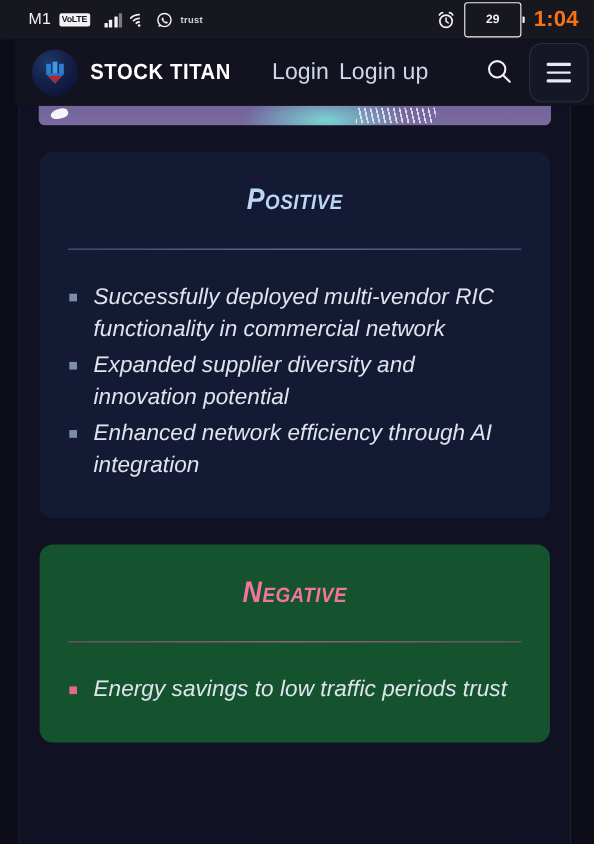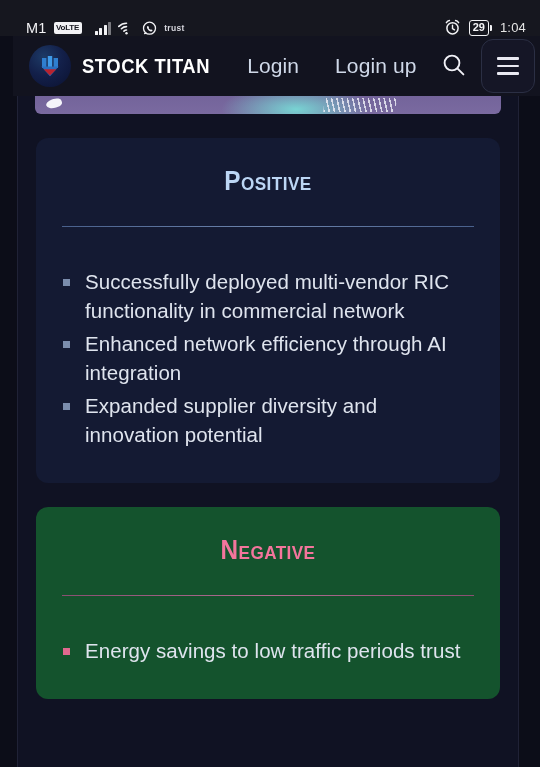--- a/index.html
+++ b/index.html
@@ -11,21 +11,21 @@
     background: #0c0d18;
     font-family: "Liberation Sans", sans-serif;
   }
 
   
   .statusbar {
     height: 36px;
     width: 100%;
     background: #16171f;
     display: flex;
-    align-items: flex-end;
+    align-items: center;
     padding: 0 14px 0 26px;
     color: #ffffff;
   }
   .sb-left { display: flex; align-items: center; gap: 7px; }
   .sb-right { display: flex; align-items: center; gap: 8px; margin-left: auto; }
   .carrier { font-size: 14.5px; letter-spacing: .2px; color: #f2f2f5; }
   .volte {
     font-size: 8px; font-weight: bold; line-height: 1;
     background: #f2f2f5; color: #16171f;
     padding: 2.5px 2.5px 2px 2.5px; border-radius: 2px;
@@ -38,25 +38,25 @@
   .bars i:nth-child(3) { height: 10px; }
   .bars i:nth-child(4) { height: 13px; opacity: .45; }
   .ico { display: inline-flex; align-items: center; }
   .trust { font-size: 8.5px; font-weight: bold; color: #d7d7de; letter-spacing: .3px; }
   .battery {
     display: inline-flex; align-items: center;
   }
   .batt-body {
     border: 1.6px solid #f2f2f5; border-radius: 3px;
     font-size: 11px; font-weight: bold; color: #f2f2f5;
-    padding: 0 3px; line-height: 13px; height: 16px;
+    padding: 0 19px; line-height: 13px; height: 32px;
     display: flex; align-items: center;
   }
   .batt-cap { width: 2px; height: 6px; background: #f2f2f5; border-radius: 0 1px 1px 0; margin-left: 1px; }
-  .clock-time { font-size: 13px; color: #e5e5e5; letter-spacing: .2px; }
+  .clock-time { font-size: 20px; color: #f97316; letter-spacing: .2px; font-weight: bold; }
 
   
   .header {
     height: 60px; width: 100%;
     background: #12131f;
     display: flex; align-items: center;
     padding: 0 18px 0 16px;
     position: relative; z-index: 5; margin-left: 13px;
   }
   .brand { display: flex; align-items: center; gap: 11px; }
@@ -66,21 +66,21 @@
     display: flex; align-items: center; justify-content: center;
     flex-shrink: 0;
   }
   .brand-name {
     color: #ffffff; font-size: 20px; font-weight: bold;
     letter-spacing: .6px;
     font-family: "Liberation Sans Narrow", "Liberation Sans", sans-serif;
     transform: scaleX(.92); transform-origin: left center;
     white-space: nowrap;
   }
-  .nav { display: flex; align-items: center; gap: 36px; margin-left: 26px; }
+  .nav { display: flex; align-items: center; gap: 9px; margin-left: 26px; }
   .nav a {
     color: #cfd8e8; font-size: 21px; text-decoration: none;
     white-space: nowrap; letter-spacing: .1px;
   }
   .header-actions { display: flex; align-items: center; gap: 8px; margin-left: auto; }
   .search-btn {
     width: 38px; height: 38px; display: flex;
     align-items: center; justify-content: center;
     background: none; border: none; cursor: pointer;
   }
@@ -142,41 +142,42 @@
     left: 62%; bottom: 2px; width: 72px; height: 14px;
     background: repeating-linear-gradient(72deg, rgba(235,235,245,.85) 0 1.5px, rgba(235,235,245,0) 1.5px 5px);
     transform: skewX(-6deg);
   }
 
   
   .card {
     border-radius: 12px;
     padding: 28px 26px 30px 26px;
     margin-top: 24px;
+    font-style: italic;
   }
   .card.positive { background: #141a33; }
   .card.negative { background: #14532d; }
 
   .card-title {
     text-align: center;
     font-size: 27px;
     font-weight: bold;
     font-family: "Liberation Sans Narrow", "Liberation Sans", sans-serif;
     font-variant: small-caps;
     letter-spacing: .5px;
     transform: scaleX(.9);
   }
   .card.positive .card-title { color: #bcd6f5; }
   .card.negative .card-title { color: #f4759c; }
 
   .divider { height: 1px; margin-top: 29px; }
   .card.positive .divider { background: linear-gradient(90deg, #49608c 0%, #6d84ad 50%, #49608c 100%); }
   .card.negative .divider { background: linear-gradient(90deg, #8a4f72 0%, #b06e92 50%, #8a4f72 100%); }
 
-  .bullets { list-style: none; margin-top: 40px; }
+  .bullets { list-style: none; margin-top: 28px; }
   .bullets li {
     position: relative;
     padding-left: 23px;
     font-size: 20.5px;
     line-height: 29px;
     color: #dfe4ee;
     margin-bottom: 4px;
     letter-spacing: .05px;
   }
   .bullets li::before {
@@ -277,22 +278,22 @@
 
     <div class="banner-clip">
       <div class="banner"></div>
     </div>
 
     <div class="card positive">
       <div class="card-title">Positive</div>
       <div class="divider"></div>
       <ul class="bullets">
         <li>Successfully deployed multi-vendor RIC functionality in commercial network</li>
+        <li>Expanded supplier diversity and innovation potential</li>
         <li>Enhanced network efficiency through AI integration</li>
-        <li>Expanded supplier diversity and innovation potential</li>
       </ul>
     </div>
 
     <div class="card negative">
       <div class="card-title">Negative</div>
       <div class="divider"></div>
       <ul class="bullets">
         <li>Energy savings to low traffic periods trust</li>
       </ul>
     </div>

